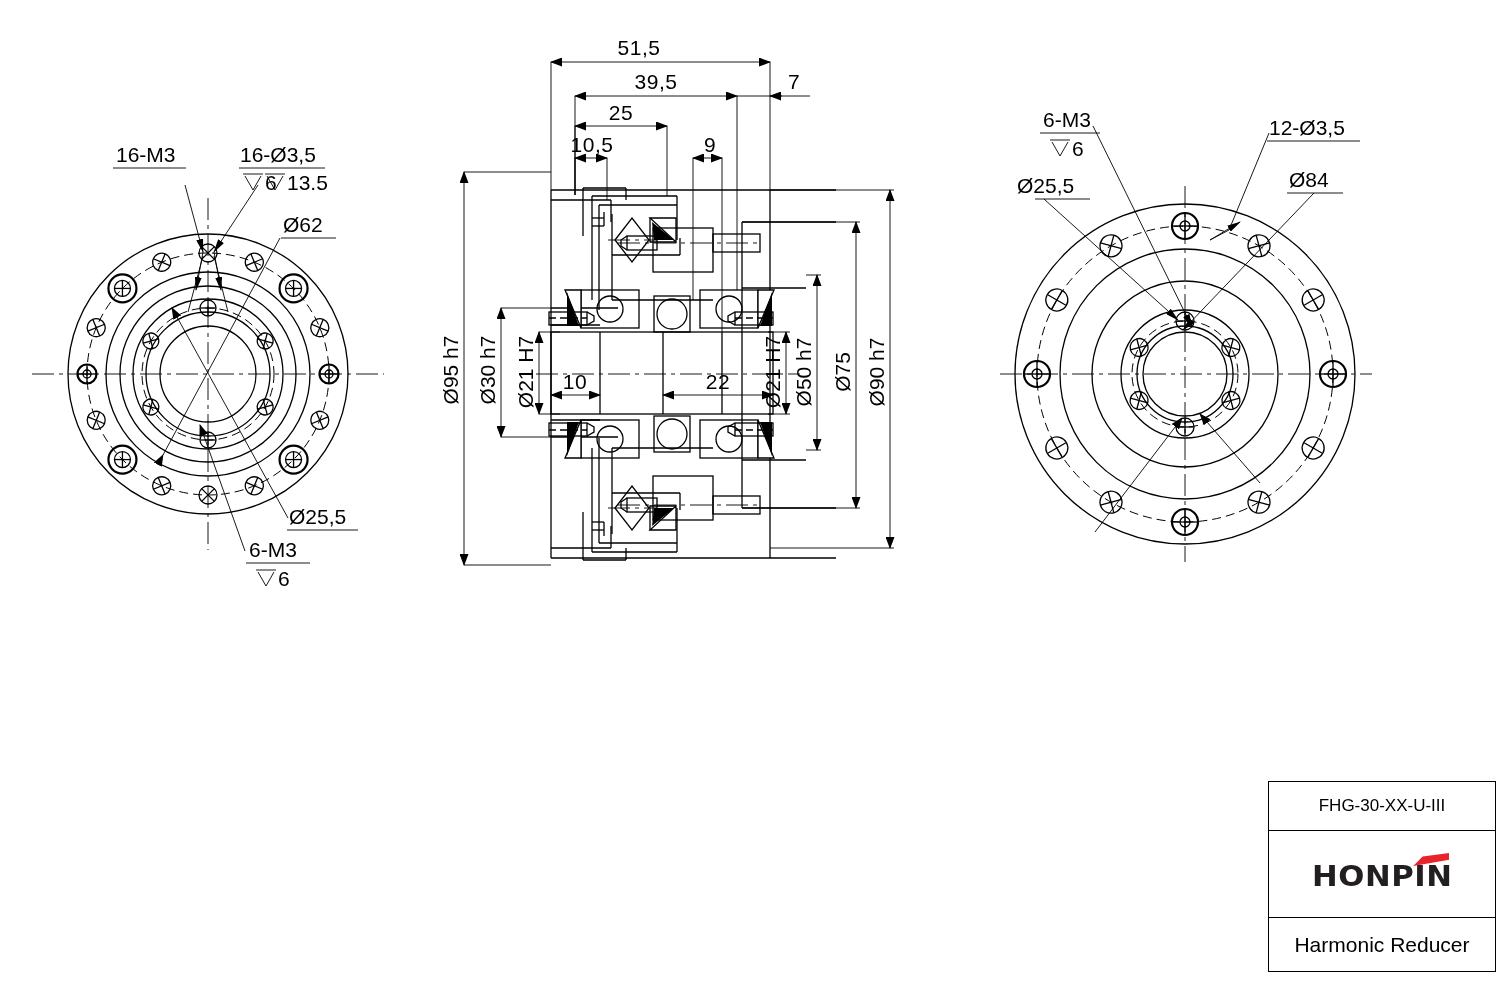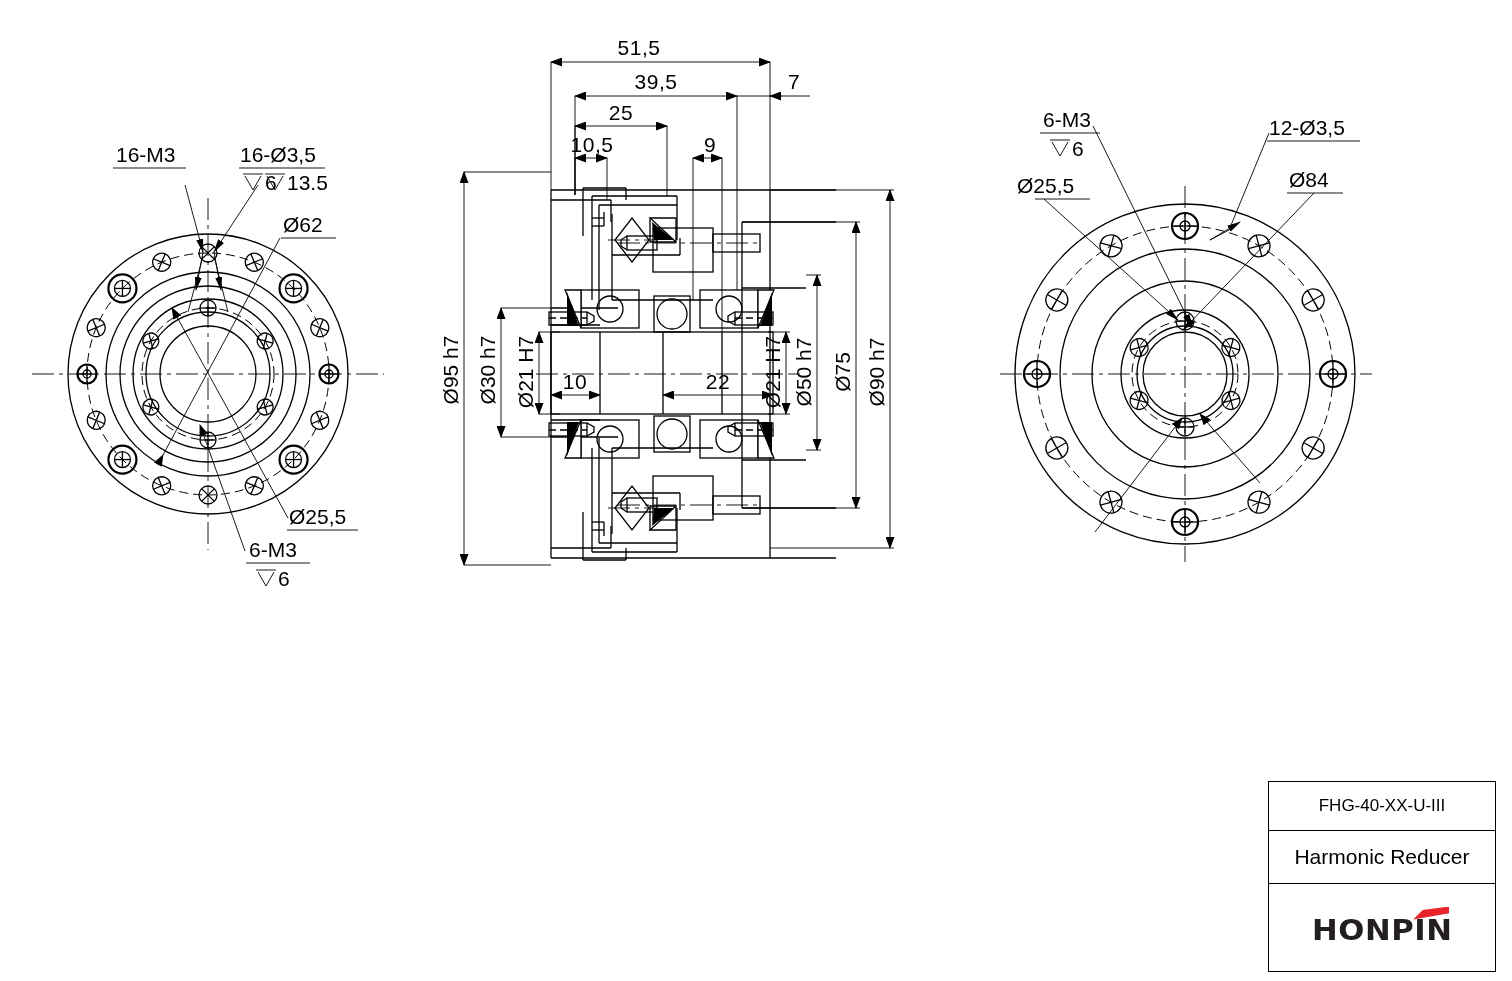--- a/index.html
+++ b/index.html
@@ -683,23 +683,23 @@
     <text class="notetxt" x="1289" y="187">Ø84</text>
     <text class="notetxt" x="1017" y="193">Ø25,5</text>
     <g>
       <line class="ln-dim" x1="1050" y1="140" x2="1070" y2="140"></line>
           <path class="ln-dim" d="M1052,142 L1060,156 L1068,142" fill="none"></path>
     </g>
   </g>
 </svg>
 
 <div id="titleblock">
-  <div class="tbrow" id="tb-part">FHG-40-XX-U-III</div>
-  <div class="tbrow" id="tb-name">Harmonic Reducer</div>
+  <div class="tbrow" id="tb-part">FHG-30-XX-U-III</div>
   <div class="tbrow" id="tb-logo">
     <span class="logo-wrap">
       <span class="logo-text">HONPIN</span>
       <span class="logo-swoosh"></span>
     </span>
   </div>
+  <div class="tbrow" id="tb-name">Harmonic Reducer</div>
 </div>
 
 </div>
 
 </body></html>

